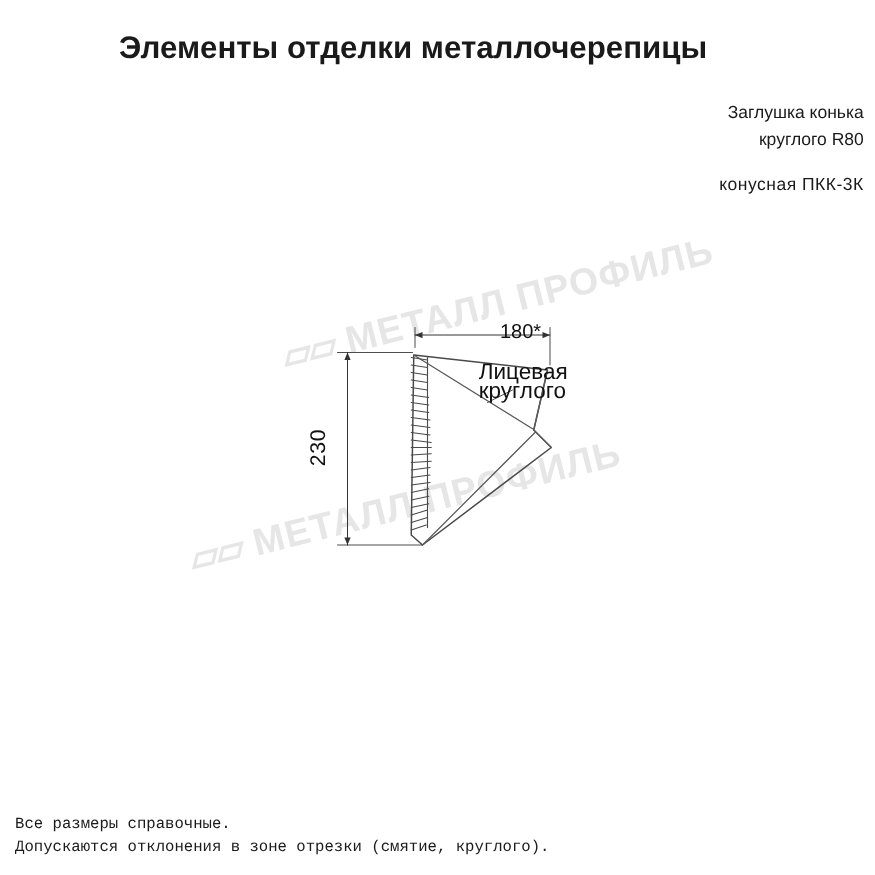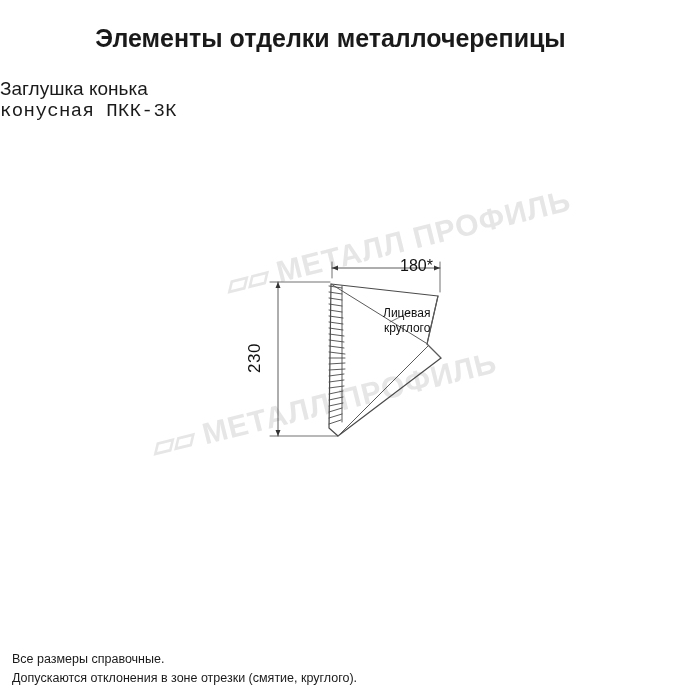--- a/index.html
+++ b/index.html
@@ -34,31 +34,31 @@
     font-weight: bold;
     letter-spacing: 0px;
     color: #1a1a1a;
   }
 
   .subtitle {
     position: absolute;
     top: 78px;
     left: 0;
     width: 691px;
-    text-align: left;
-    font-size: 19px;
+    text-align: right;
+    font-size: 14px;
     line-height: 22px;
     color: #1a1a1a;
   }
   .subtitle .ln {
     display: block;
   }
   .subtitle .ln3 {
+    margin-top: 14px;
     letter-spacing: 0.4px;
-    font-family: Liberation Mono, monospace;
   }
 
   
   .wm {
     position: absolute;
     color: #e6e6e6;
     font-weight: bold;
     font-size: 30px;
     white-space: nowrap;
     transform-origin: left top;
@@ -108,49 +108,51 @@
   }
   .dim-180 {
     left: 368px;
     top: 257px;
     font-size: 16px;
     margin-left: 32px;
   }
   .face-label {
     position: absolute;
     left: 383px;
-    top: 306px;
-    font-size: 12px;
+    top: 290px;
+    font-size: 18px;
     line-height: 15px;
     color: #111;
-    text-align: right;
+    text-align: left;
   }
 
   
   .footer {
     position: absolute;
     left: 12px;
     bottom: 12px;
     font-size: 12.5px;
     line-height: 19px;
     color: #1a1a1a;
   }
   .footer .fl {
     display: block;
+    font-family: Liberation Mono, monospace;
   }
 </style>
 </head>
 <body>
 
 <div class="page">
 
   <div class="title">Элементы отделки металлочерепицы</div>
 
   <div class="subtitle">
     <span class="ln ln1">Заглушка конька</span>
+    <span class="ln ln2">круглого R80</span>
     <span class="ln ln3">конусная   ПКК-3К</span>
   </div>
 
   <div class="wm wm-1">
     <span class="mark">▱▱</span><span>МЕТАЛЛ ПРОФИЛЬ</span>
   </div>
   <div class="wm wm-2">
     <span class="mark">▱▱</span><span>МЕТАЛЛ ПРОФИЛЬ</span>
   </div>
 

